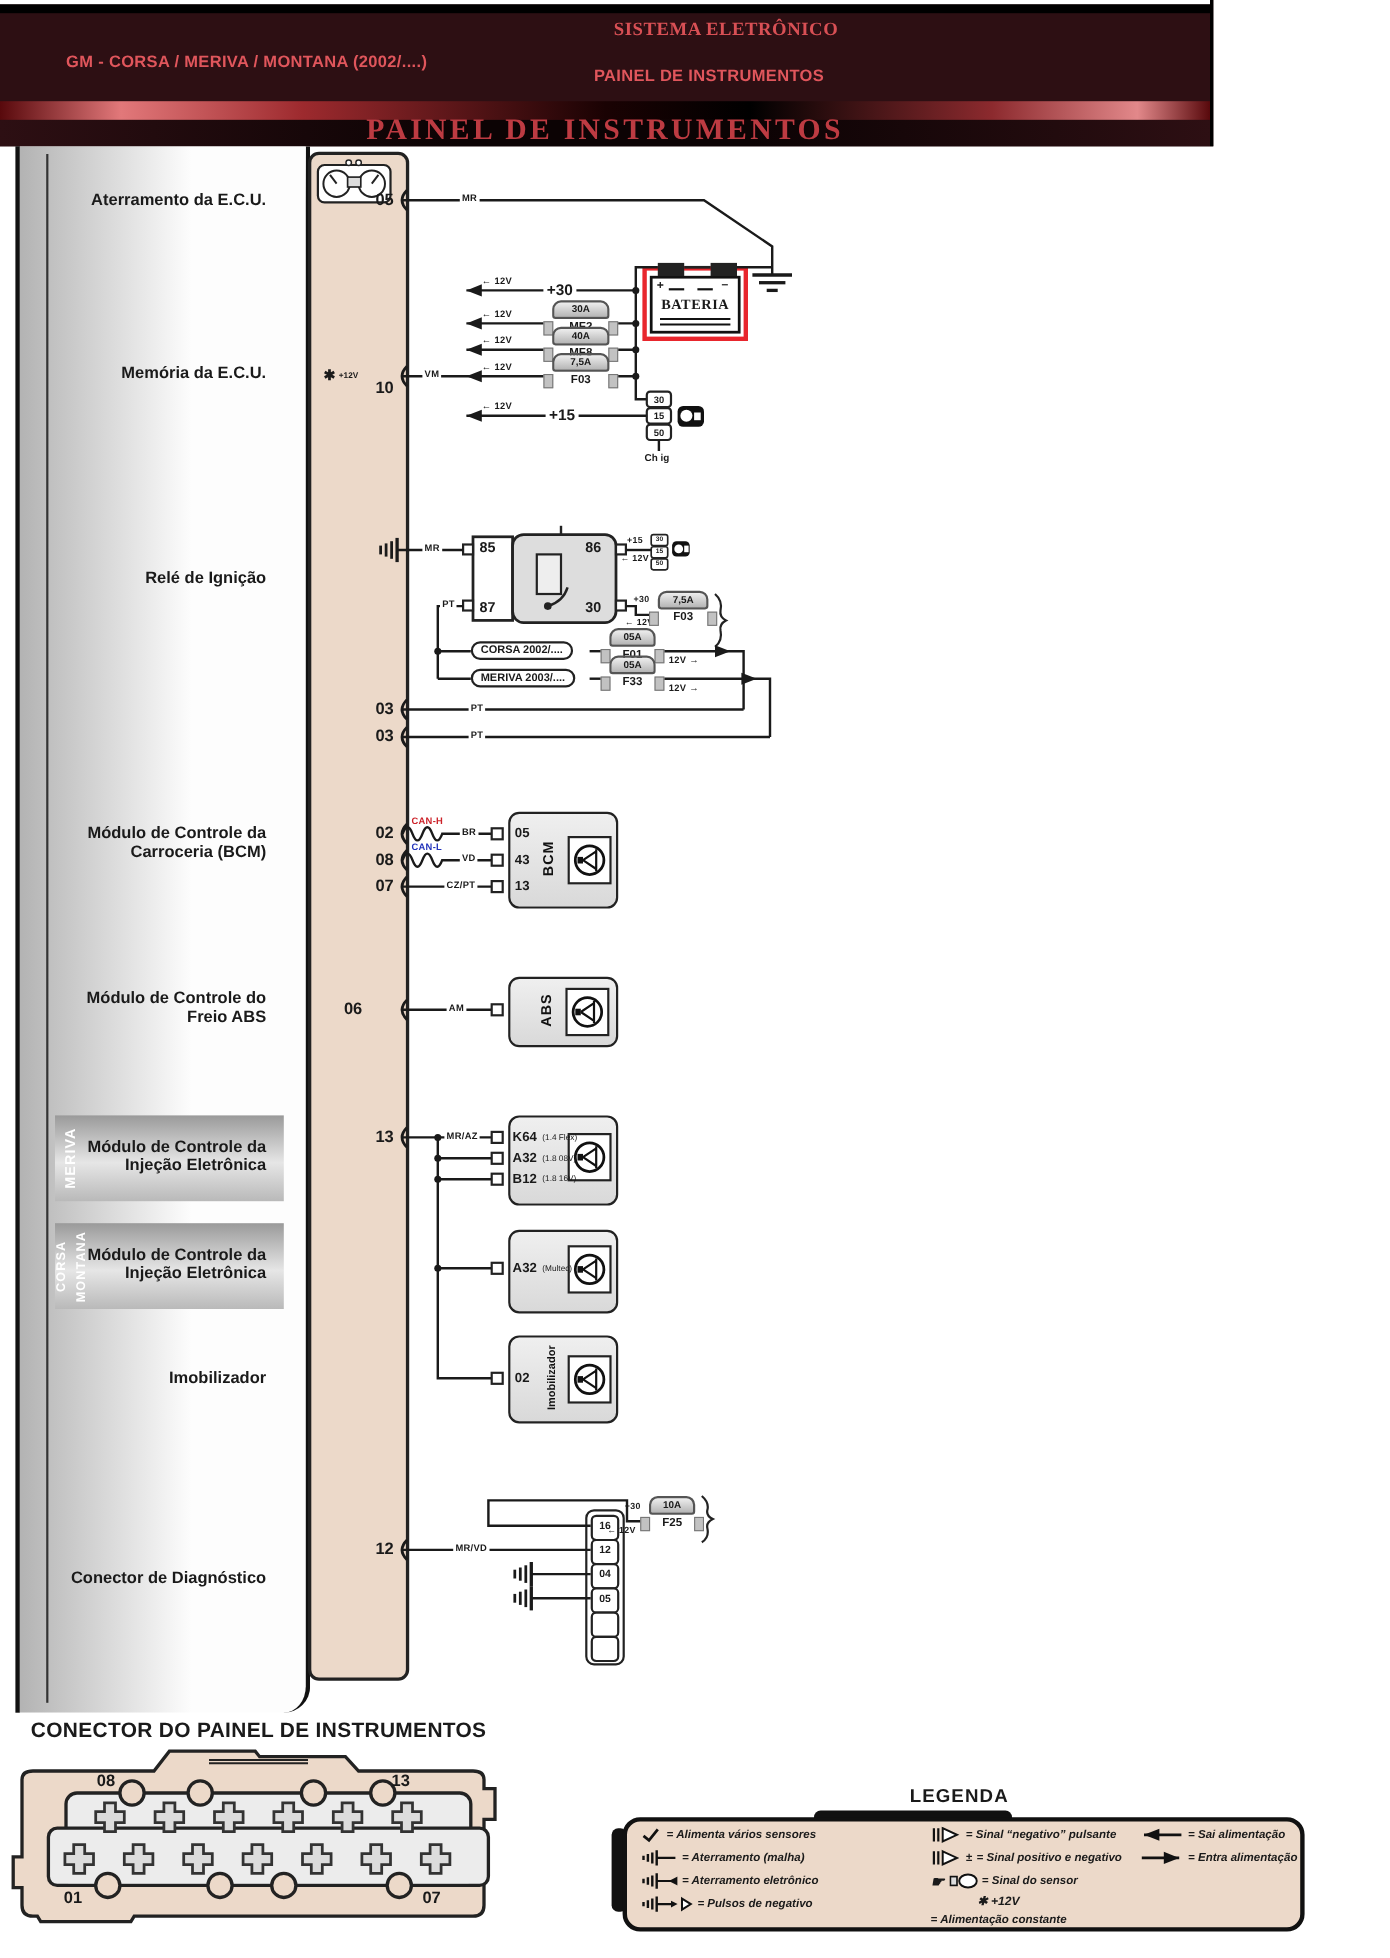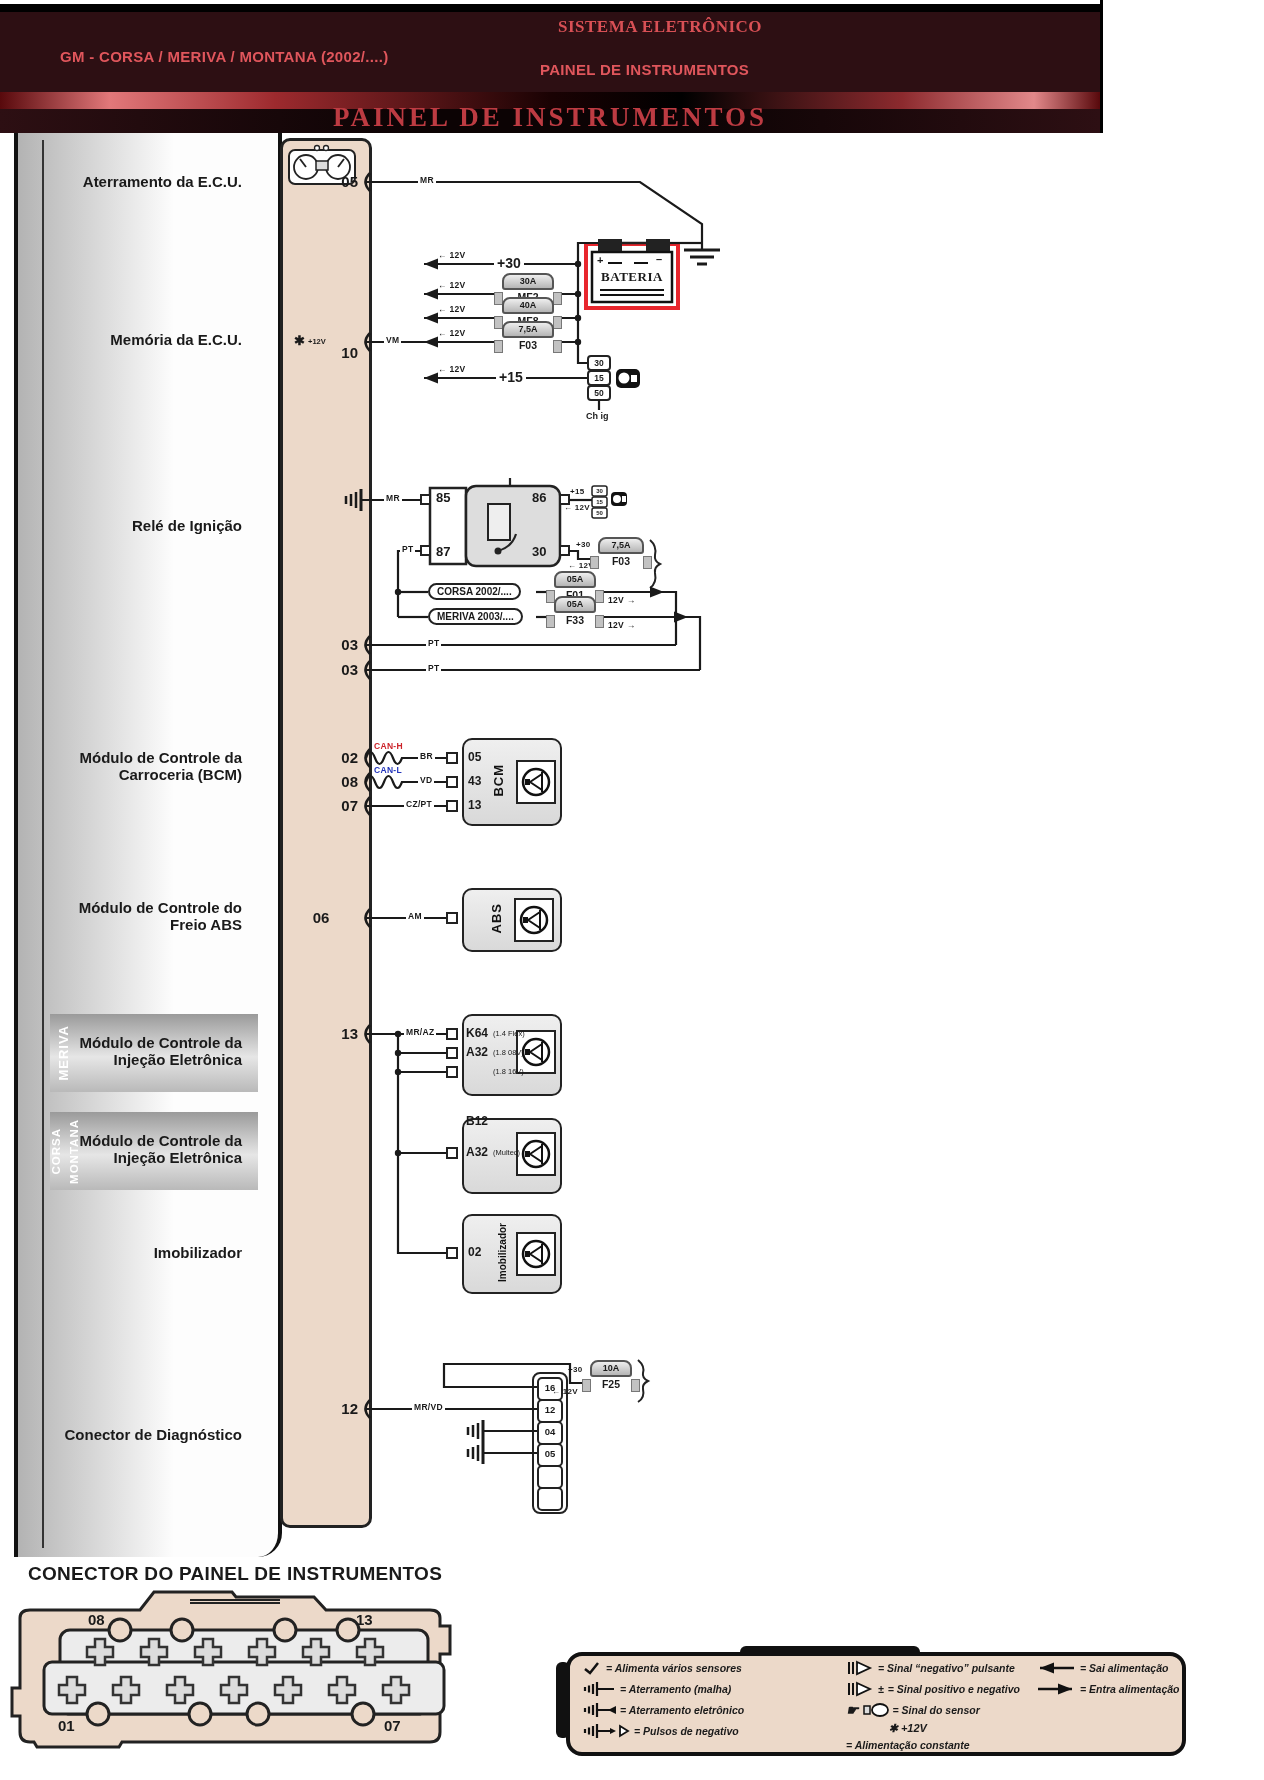--- a/index.html
+++ b/index.html
@@ -444,36 +444,37 @@
     <span style="font-size:13px;color:#111;">BCM</span>
     </div>
   <div class="vt" style="left:486px;top:890px;width:20px;height:56px;">
     <span style="font-size:13px;color:#111;">ABS</span>
     </div>
 
   <div class="t b" style="left:466px;top:1027px;font-size:12px;">K64</div>
   <div class="t" style="left:493px;top:1030px;font-size:7.5px;">(1.4 Flex)</div>
   <div class="t b" style="left:466px;top:1046px;font-size:12px;">A32</div>
   <div class="t" style="left:493px;top:1049px;font-size:7.5px;">(1.8 08V)</div>
-  <div class="t b" style="left:466px;top:1115px;font-size:12px;">B12</div>
+  <div class="t b" style="left:466px;top:1065px;font-size:12px;">B12</div>
   <div class="t" style="left:493px;top:1068px;font-size:7.5px;">(1.8 16V)</div>
   <div class="t b" style="left:466px;top:1146px;font-size:12px;">A32</div>
   <div class="t" style="left:493px;top:1149px;font-size:7.5px;">(Multec)</div>
 
   <div class="t b" style="left:468px;top:1246px;font-size:12px;">02</div>
   <div class="vt" style="left:492px;top:1216px;width:20px;height:72px;">
     <span style="font-size:10px;color:#111;letter-spacing:0;">Imobilizador</span>
     </div>
 
   <div class="t b" style="left:28px;top:1564px;font-size:19px;letter-spacing:.3px;">CONECTOR DO PAINEL DE INSTRUMENTOS</div>
   <div class="t b" style="left:88px;top:1612px;font-size:15px;">08</div>
   <div class="t b" style="left:356px;top:1612px;font-size:15px;">13</div>
   <div class="t b" style="left:58px;top:1718px;font-size:15px;">01</div>
   <div class="t b" style="left:384px;top:1718px;font-size:15px;">07</div>
 
+  <div class="t b" style="left:566px;top:1624px;width:612px;text-align:center;font-size:17px;letter-spacing:1px;">LEGENDA</div>
   <div class="abs" style="left:556px;top:1662px;width:14px;height:76px;background:#111;border-radius:6px;"></div>
   <div class="abs" style="left:740px;top:1646px;width:180px;height:12px;background:#111;border-radius:6px;"></div>
   <div class="abs" style="left:740px;top:1740px;width:180px;height:12px;background:#111;border-radius:6px;"></div>
   <div class="abs" style="left:566px;top:1652px;width:612px;height:96px;background:#ecd9c9;border:4px solid #111;border-radius:16px;"></div>
 
   <div class="lrow" style="left:582px;top:1659px;">
     <svg width="20" height="16">
         <path d="M3,9 L8,13 L16,3" stroke="#111" stroke-width="2.5" fill="none"></path>
       </svg>
     <span>= Alimenta vários sensores</span>

